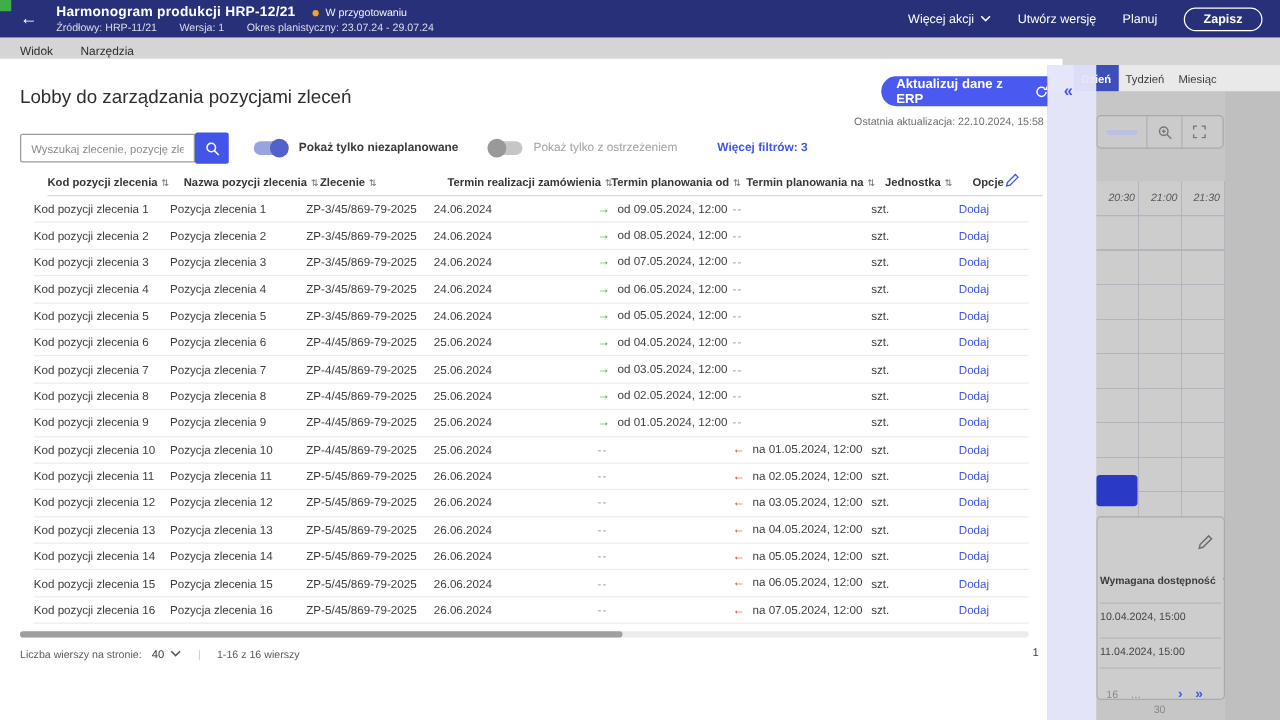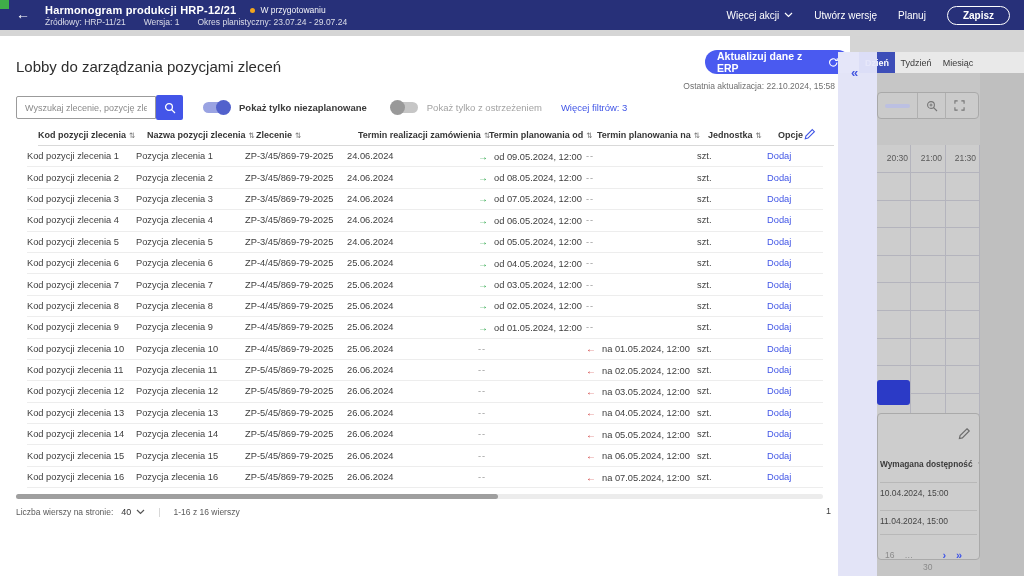--- a/index.html
+++ b/index.html
@@ -16,36 +16,36 @@
   .tb-sub-row { position:absolute; left:45px; top:17px; display:flex; gap:18px; font-size:8.5px; color:rgba(255,255,255,.82); }
   .tb-actions { position:absolute; right:14px; top:0; height:30px; display:flex; align-items:center; gap:21px; font-size:10px; }
   .tb-action { cursor:pointer; display:flex; align-items:center; gap:5px; }
   .save-pill { border:1px solid #fff; border-radius:12px; padding:3px 15px; font-weight:bold; cursor:pointer; }
 
   
   .menubar { position:absolute; left:0; top:30px; width:1024px; height:22px; background:#d5d5d5; display:flex; align-items:center; padding-left:16px; }
   .menu-item { font-size:9.5px; color:#2e2e2e; margin-right:22px; cursor:pointer; }
 
   
-  .main { position:absolute; left:0; top:36px; width:850px; height:524px; background:#fff; }
+  .main { position:absolute; left:0; top:47px; width:850px; height:524px; background:#fff; }
   .main-title { position:absolute; left:16px; top:22px; font-size:15px; color:#2e2e2e; }
   .erp-btn { position:absolute; left:705px; top:14px; height:24px; padding:0 12px; background:#4a5af0; color:#fff; border-radius:13px; display:flex; align-items:center; gap:6px; font-size:10.5px; font-weight:bold; cursor:pointer; }
   .last-update { position:absolute; top:45px; right:15px; font-size:8.5px; color:#6f6f6f; }
 
   .filter-row { position:absolute; left:16px; top:59px; height:25px; display:flex; align-items:center; }
   .search-input { width:140px; height:23px; border:1px solid #9b9b9b; border-radius:2px 0 0 2px; font-size:9px; padding:0 8px; color:#333; outline:none; font-family:inherit; }
   .search-input::placeholder { color:#8a8a8a; }
   .search-btn { width:27px; height:25px; background:#4355e8; border-radius:2px; display:flex; align-items:center; justify-content:center; cursor:pointer; }
   .toggle { width:27px; height:11px; border-radius:6px; position:relative; margin-left:20px; cursor:pointer; flex:none; }
   .toggle .knob { position:absolute; top:-2px; width:15px; height:15px; border-radius:50%; }
   .toggle.on { background:#9aa3e2; } .toggle.on .knob { right:-1px; background:#5261cc; }
   .toggle.off { background:#c6c6c6; margin-left:24px; } .toggle.off .knob { left:-1px; background:#999; }
   .toggle-label-on { margin-left:9px; font-size:9.5px; font-weight:bold; color:#3a3a3a;text-align:center; }
   .toggle-label-off { margin-left:9px; font-size:9.5px; color:#a2a2a2; }
-  .filters-link { margin-left:19px; font-size:9.5px; font-weight:normal; color:#4055e6; cursor:pointer; }
+  .filters-link { margin-left:32px; font-size:9.5px; font-weight:bold; color:#4055e6; cursor:pointer; }
 
   
   .table-header { position:absolute; left:27px; top:88px; width:796px; height:22px; display:grid; grid-template-columns:109px 109px 102px 131px 108px 111px 70px 56px; align-items:center; border-bottom:1px solid #d9d9d9; font-size:9px; font-weight:bold; color:#363636;margin-left:11px; }
   .th { white-space:nowrap; overflow:visible; }
   .sort { font-size:7.5px; color:#6f6f6f; margin-left:3px; font-weight:normal; cursor:pointer; }
   .edit-cols { position:absolute; left:804px; top:91px; cursor:pointer; }
   .table-body { position:absolute; left:27px; top:110px; width:796px; }
   .trow { display:grid; grid-template-columns:109px 109px 102px 131px 108px 111px 70px 56px; height:21.4px; align-items:center; border-bottom:1px solid #ededed; font-size:9.3px; color:#3d3d3d; white-space:nowrap; }
   .arrow { margin-right:6px; font-size:10px; }
   .from-arrow { color:#27a445; }
@@ -70,21 +70,21 @@
   .tab.selected { width:36px; background:#3d4eb8; color:#fff; font-weight:bold; }
 
   .toolbar-card { position:absolute; left:39px; top:40px; width:102px; height:27px; border:1px solid #a9a9a9; border-radius:4px; display:flex; align-items:center; background:#cbcbcb; }
   .zoom-slider { width:25px; height:4px; background:#bcc0e2; border-radius:2px; margin-left:7px; cursor:pointer; }
   .tool-div { width:1px; height:26px; background:#b0b0b0; margin-left:7px; }
   .tool-icon { margin-left:8px; cursor:pointer; display:flex; }
 
   .grid-area { position:absolute; left:39px; top:93px; width:103px; height:281px; background:#cdcdcd; }
   .grid-cols { position:absolute; left:0; top:0; right:0; bottom:0; background:repeating-linear-gradient(to right, transparent 0 33.3px, #b4b4bd 33.3px 34.3px); }
   .grid-rows { position:absolute; left:0; top:28px; right:0; bottom:0; background:repeating-linear-gradient(to bottom, transparent 0 26.6px, #b4b4bd 26.6px 27.6px); }
-  .times-row { position:absolute; left:0; top:0; width:103px; height:28px; display:grid; grid-template-columns:34px 34px 34px; border-bottom:1px solid #b4b4bd; }
+  .times-row { position:absolute; left:0; top:0; width:103px; height:28px; display:grid; grid-template-columns:34px 34px 34px; border-bottom:1px solid #b4b4bd;font-style:italic; }
   .time-cell { font-size:8.5px; color:#595959; text-align:right; padding:8px 3px 0 0; }
   .sched-block { position:absolute; left:0; top:235px; width:33px; height:25px; background:#2b3ac6; border-radius:3px; cursor:pointer; }
 
   .lower-card { position:absolute; left:39px; top:361px; width:103px; height:147px; background:#cdcdcd; border:1px solid #aaa; border-radius:4px; }
   .lc-pencil { position:absolute; right:8px; top:13px; cursor:pointer; }
   .lc-header { position:absolute; left:2px; top:45px; width:99px; font-size:8.3px; font-weight:bold; color:#3b3b3b; white-space:nowrap; overflow:hidden; }
   .lc-sep { position:absolute; left:2px; width:97px; border-bottom:1px solid #b8b8b8; }
   .avail-row { position:absolute; left:2px; font-size:8.5px; color:#454545; white-space:nowrap; }
   .lc-pagination { position:absolute; left:7px; top:124px; display:flex; align-items:center; gap:10px; font-size:8.5px; color:#8a8a8a; }
   .pg-btn { color:#4055e6; font-weight:bold; font-size:11px; cursor:pointer; line-height:1; }

